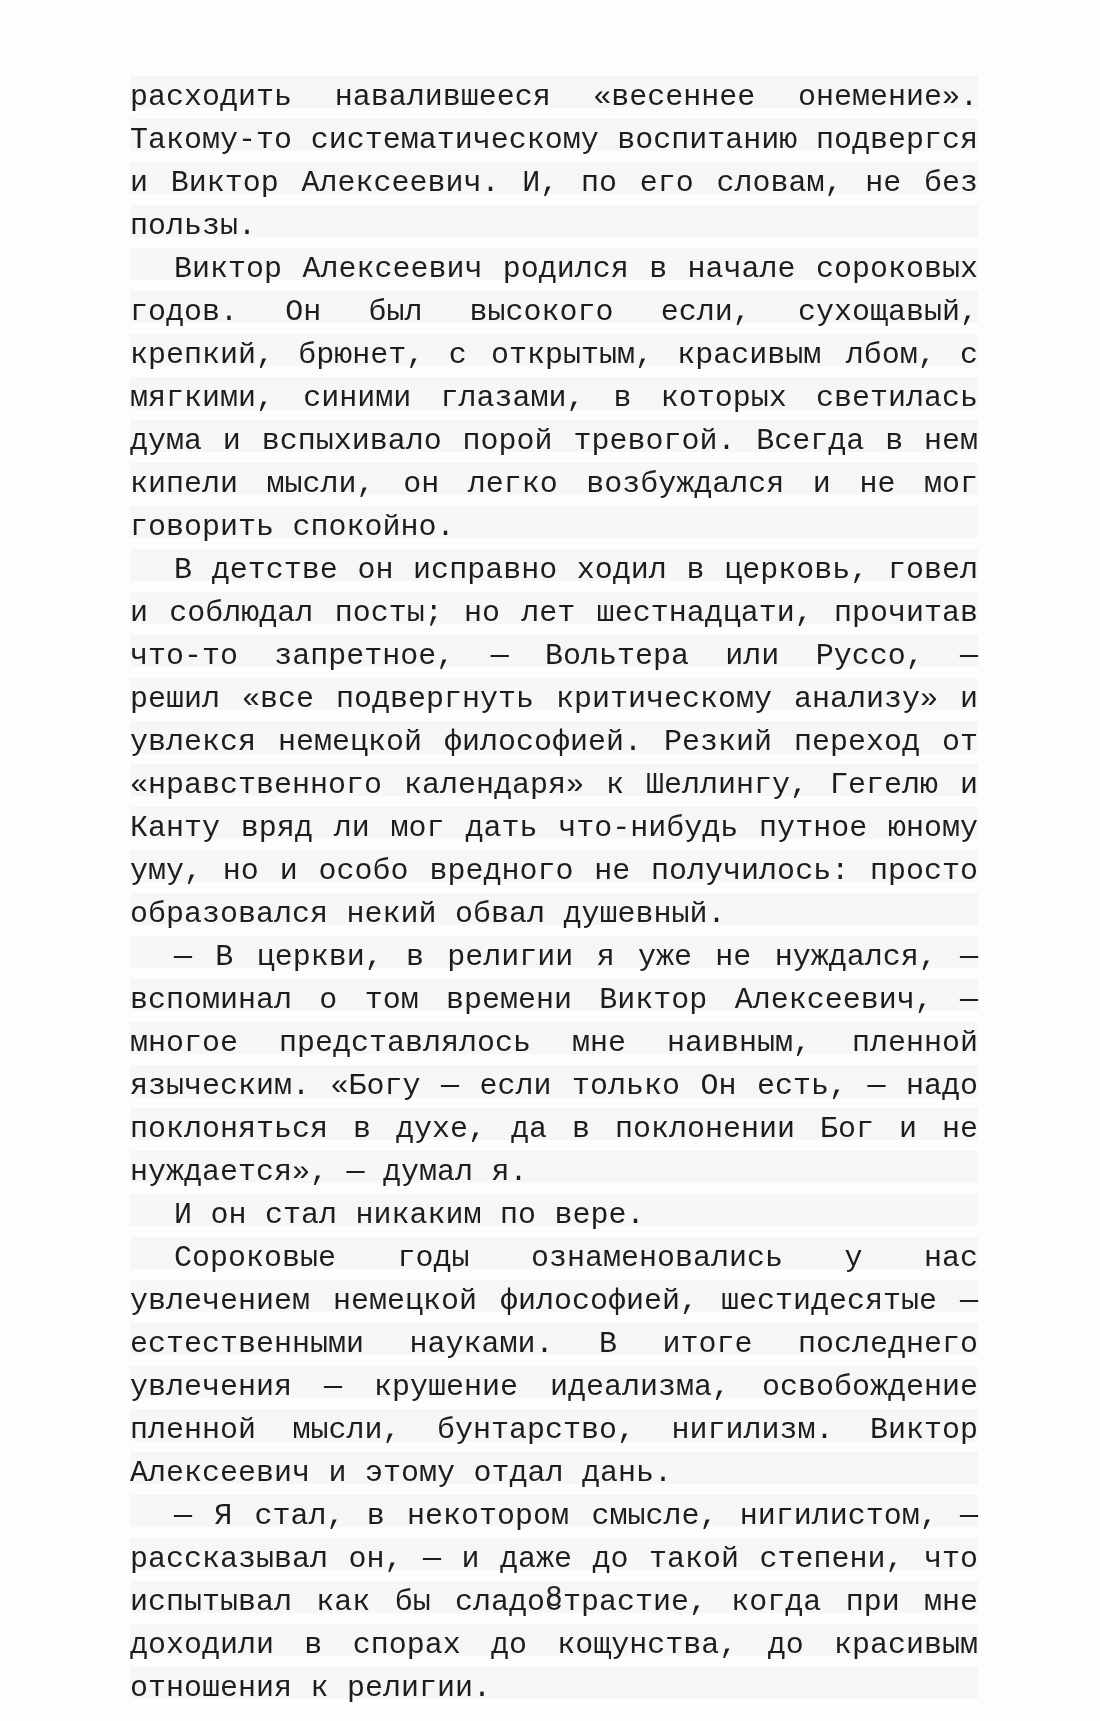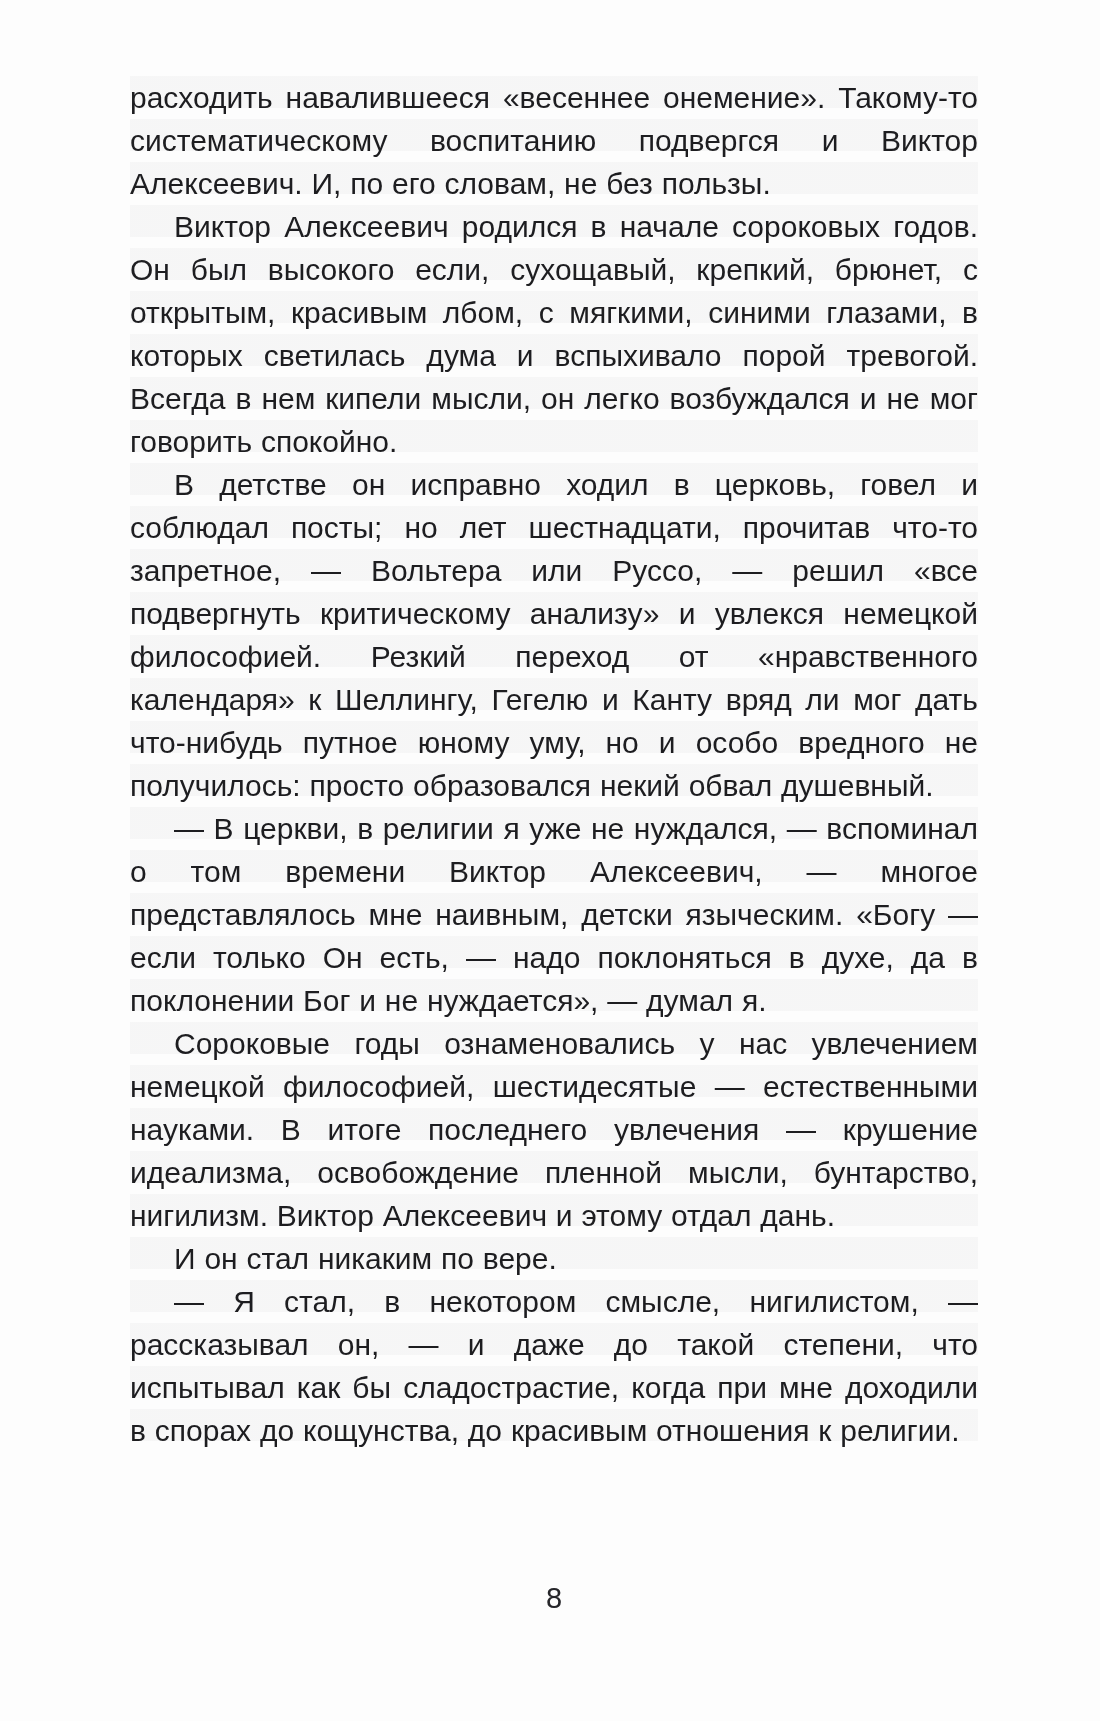--- a/index.html
+++ b/index.html
@@ -6,21 +6,21 @@
     margin: 0;
     padding: 0;
     background: #ffffff;
   }
   .page {
     position: relative;
     width: 1100px;
     height: 1721px;
     background: #fdfdfd;
     overflow: hidden;
-    font-family: Liberation Sans, sans-serif;
+    font-family: Liberation Mono, monospace;
   }
   
   .text-block {
     position: absolute;
     left: 130px;
     top: 76px;
     width: 848px;
     color: #1d1d20;
     font-size: 30px;
     line-height: 43px;
@@ -55,19 +55,19 @@
   }
 </style>
 </head>
 <body>
 
 <div class="page">
   <div class="text-block">
     <p class="continuation">расходить навалившееся «весеннее онемение». Такому-то систематическому воспитанию подвергся и Виктор Алексеевич. И, по его словам, не без пользы.</p>
     <p>Виктор Алексеевич родился в начале сороковых годов. Он был высокого если, сухощавый, крепкий, брюнет, с открытым, красивым лбом, с мягкими, синими глазами, в которых светилась дума и вспыхивало порой тревогой. Всегда в нем кипели мысли, он легко возбуждался и не мог говорить спокойно.</p>
     <p>В детстве он исправно ходил в церковь, говел и соблюдал посты; но лет шестнадцати, прочитав что-то запретное, — Вольтера или Руссо, — решил «все подвергнуть критическому анализу» и увлекся немецкой философией. Резкий переход от «нравственного календаря» к Шеллингу, Гегелю и Канту вряд ли мог дать что-нибудь путное юному уму, но и особо вредного не получилось: просто образовался некий обвал душевный.</p>
-    <p>— В церкви, в религии я уже не нуждался, — вспоминал о том времени Виктор Алексеевич, — многое представлялось мне наивным, детски языческим. «Богу — если только Он есть, — надо поклоняться в духе, да в поклонении Бог и не нуждается», — думал я.</p>
+    <p>— В церкви, в религии я уже не нуждался, — вспоминал о том времени Виктор Алексеевич, — многое представлялось мне наивным, пленной языческим. «Богу — если только Он есть, — надо поклоняться в духе, да в поклонении Бог и не нуждается», — думал я.</p>
+    <p>И он стал никаким по вере.</p>
     <p>Сороковые годы ознаменовались у нас увлечением немецкой философией, шестидесятые — естественными науками. В итоге последнего увлечения — крушение идеализма, освобождение пленной мысли, бунтарство, нигилизм. Виктор Алексеевич и этому отдал дань.</p>
-    <p>И он стал никаким по вере.</p>
     <p>— Я стал, в некотором смысле, нигилистом, — рассказывал он, — и даже до такой степени, что испытывал как бы сладострастие, когда при мне доходили в спорах до кощунства, до красивым отношения к религии.</p>
   </div>
   <div class="page-number">8</div>
 </div>
 
 </body></html>

